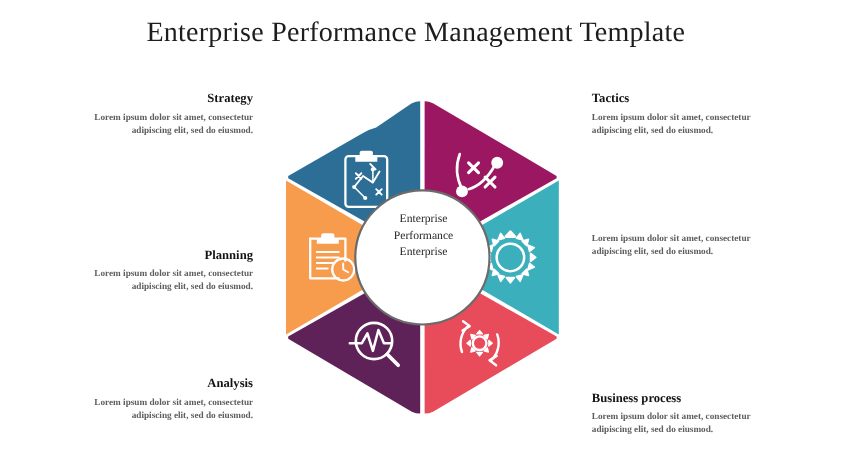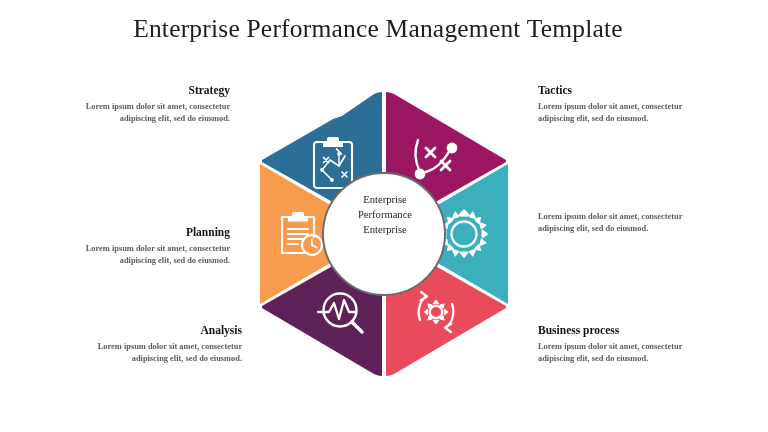--- a/index.html
+++ b/index.html
@@ -57,24 +57,24 @@
     font-weight: 700;
     color: #5d5d5d;
     line-height: 1.45;
     margin: 0;
   }
   .left-block { left: 48px; text-align: right; }
   .right-block { left: 538px; width: 182px; text-align: left; }
 
   #block-strategy   { top: 84px; }
   #block-planning   { top: 226px; }
-  #block-analysis   { top: 324px; margin-left: 12px; }
+  #block-analysis   { top: 343px; }
   #block-tactics    { top: 84px; }
   #block-operations { top: 211px; }
-  #block-business   { top: 324px; }
+  #block-business   { top: 356px; }
 
   
   #diagram {
     position: absolute;
     left: 228px;
     top: 78px;
     width: 312px;
     height: 312px;
   }
   #diagram svg { display: block; }

